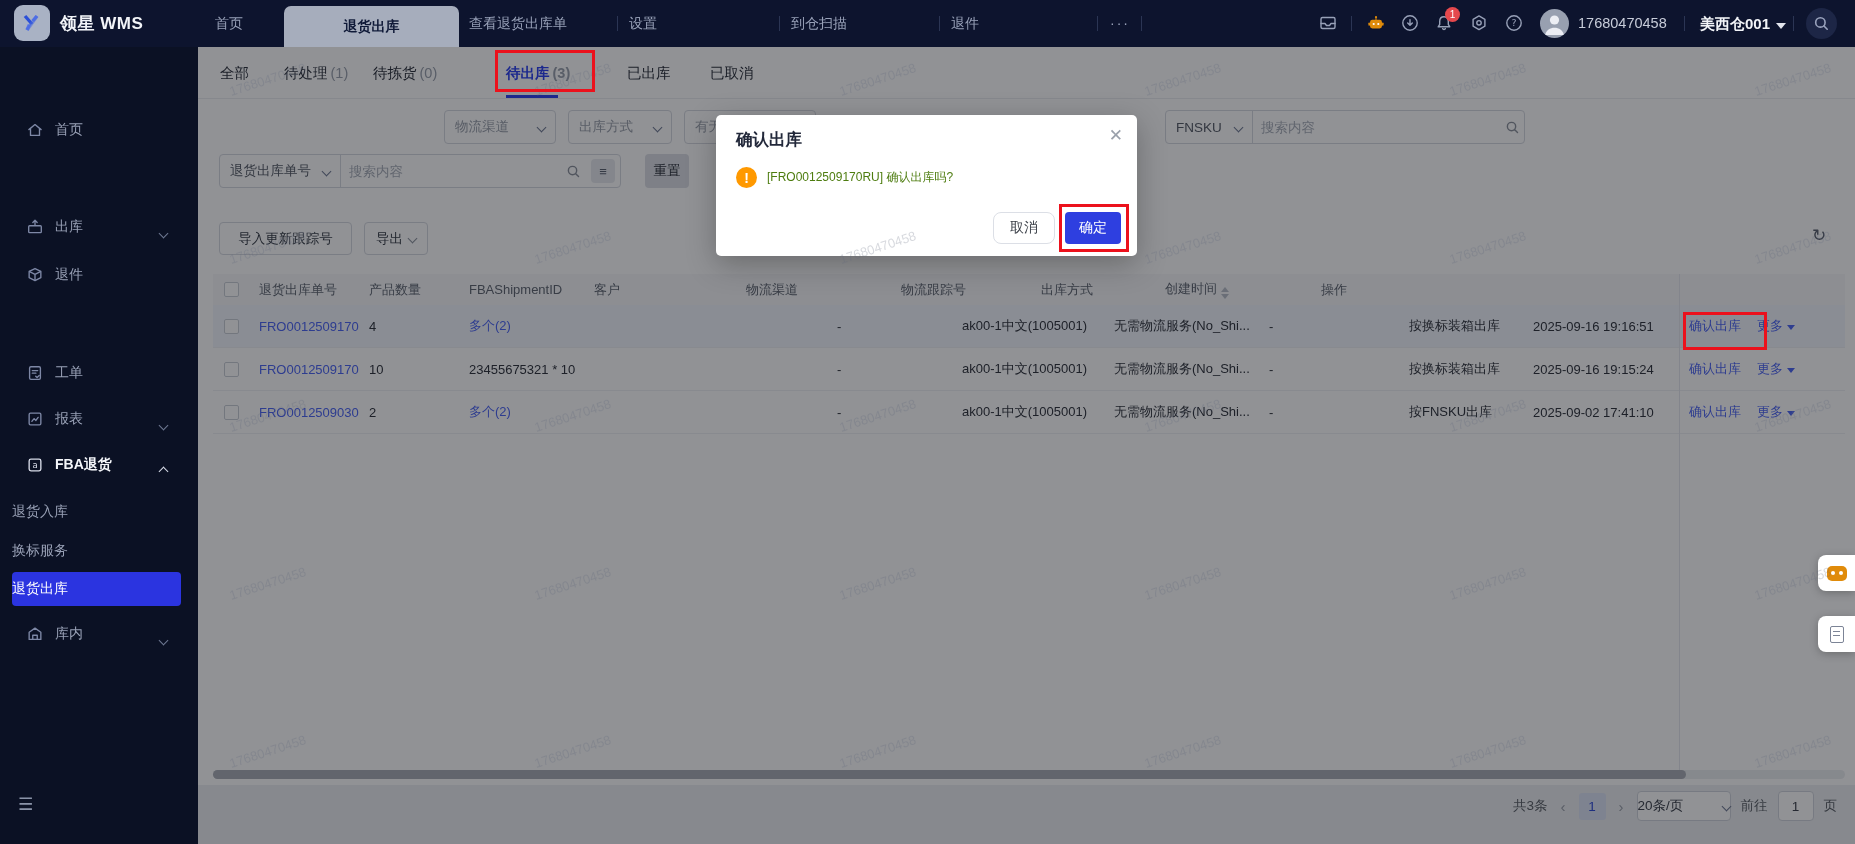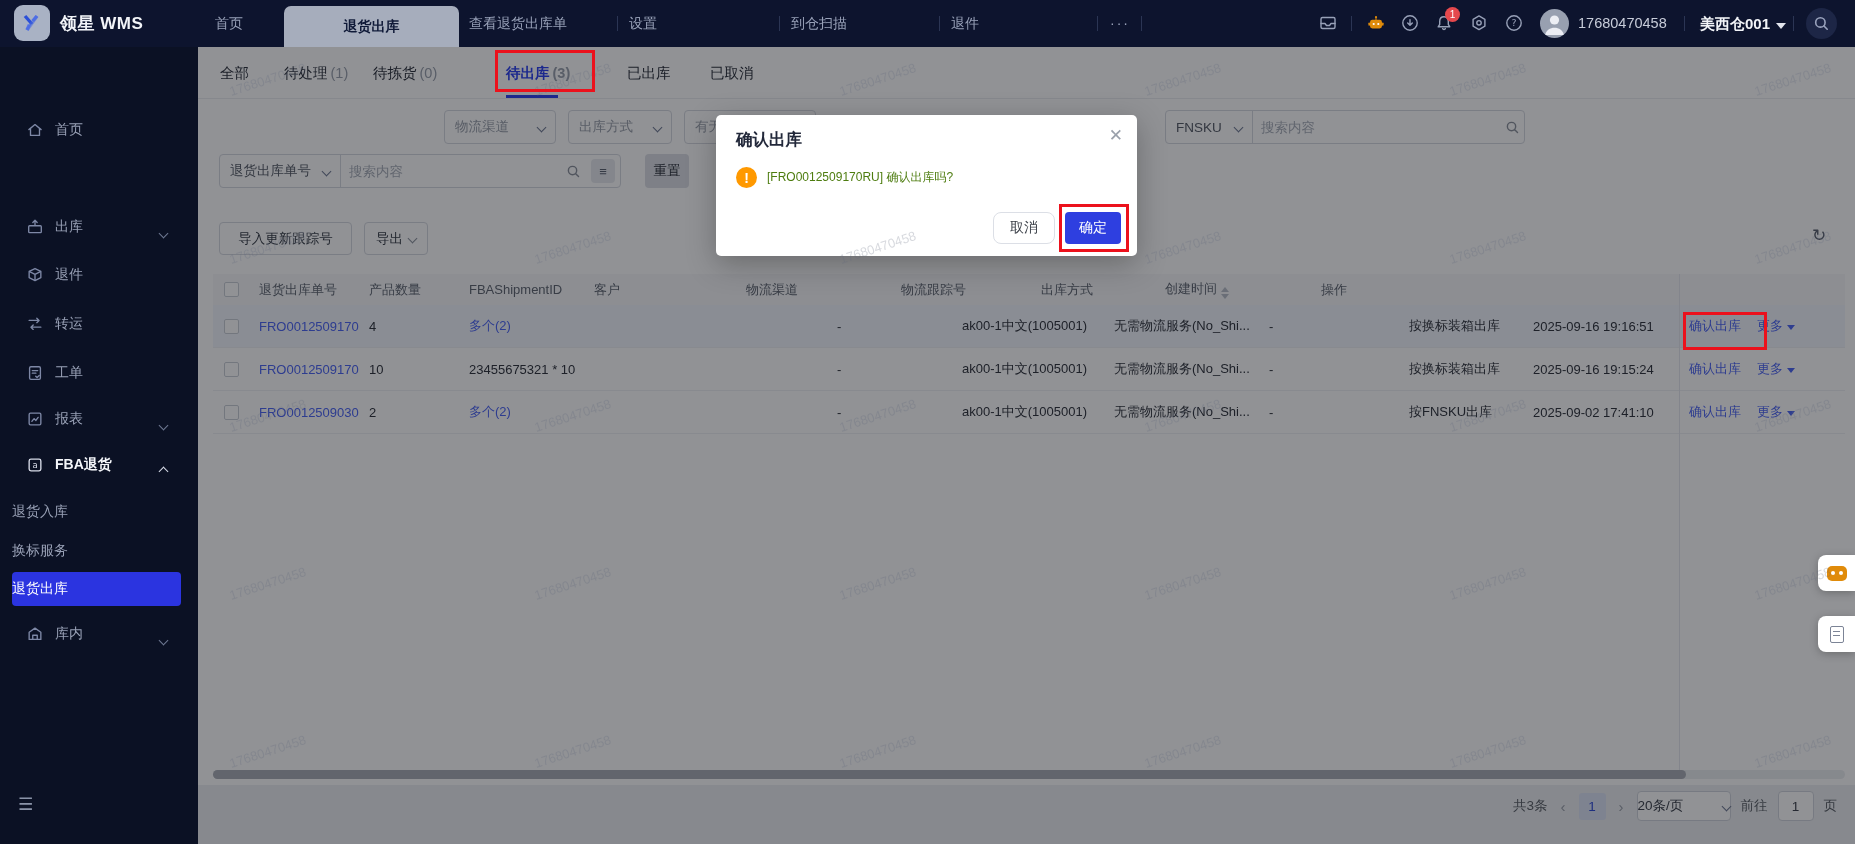--- a/index.html
+++ b/index.html
@@ -232,27 +232,20 @@
         </svg></span>
     <span class="lbl">出库</span>
     <span class="chev-pos"><i class="chev"></i></span>
   </div>
   <div class="side-item" style="top:211px">
     <span class="ic"><svg width="18" height="18" viewBox="0 0 20 20" fill="none" stroke="#7e88a6" stroke-width="1.5" stroke-linejoin="round">
           <path d="M10 2.8 16.5 6v7L10 16.2 3.5 13V6z"></path>
           <path d="M3.5 6 10 9.2 16.5 6M10 9.2v7"></path>
         </svg></span>
     <span class="lbl">退件</span>
-  </div>
-  <div class="side-item" style="top:260px">
-    <span class="ic"><svg width="18" height="18" viewBox="0 0 20 20" fill="none" stroke="#7e88a6" stroke-width="1.5" stroke-linecap="round" stroke-linejoin="round">
-          <path d="M3.5 6h11M12 3.5 14.5 6 12 8.5"></path>
-          <path d="M16.5 13.5h-11M8 11l-2.5 2.5L8 16"></path>
-        </svg></span>
-    <span class="lbl">转运</span>
   </div>
   <div class="side-item" style="top:309px">
     <span class="ic"><svg width="18" height="18" viewBox="0 0 20 20" fill="none" stroke="#7e88a6" stroke-width="1.5" stroke-linecap="round" stroke-linejoin="round">
           <rect x="4" y="3" width="12" height="14" rx="1.5"></rect>
           <path d="M7 7.3h6M7 10.2h4"></path>
           <path d="M10.8 13.6l1.5 1.5 2.4-2.4"></path>
         </svg></span>
     <span class="lbl">工单</span>
   </div>
   <div class="side-item" style="top:355px">

